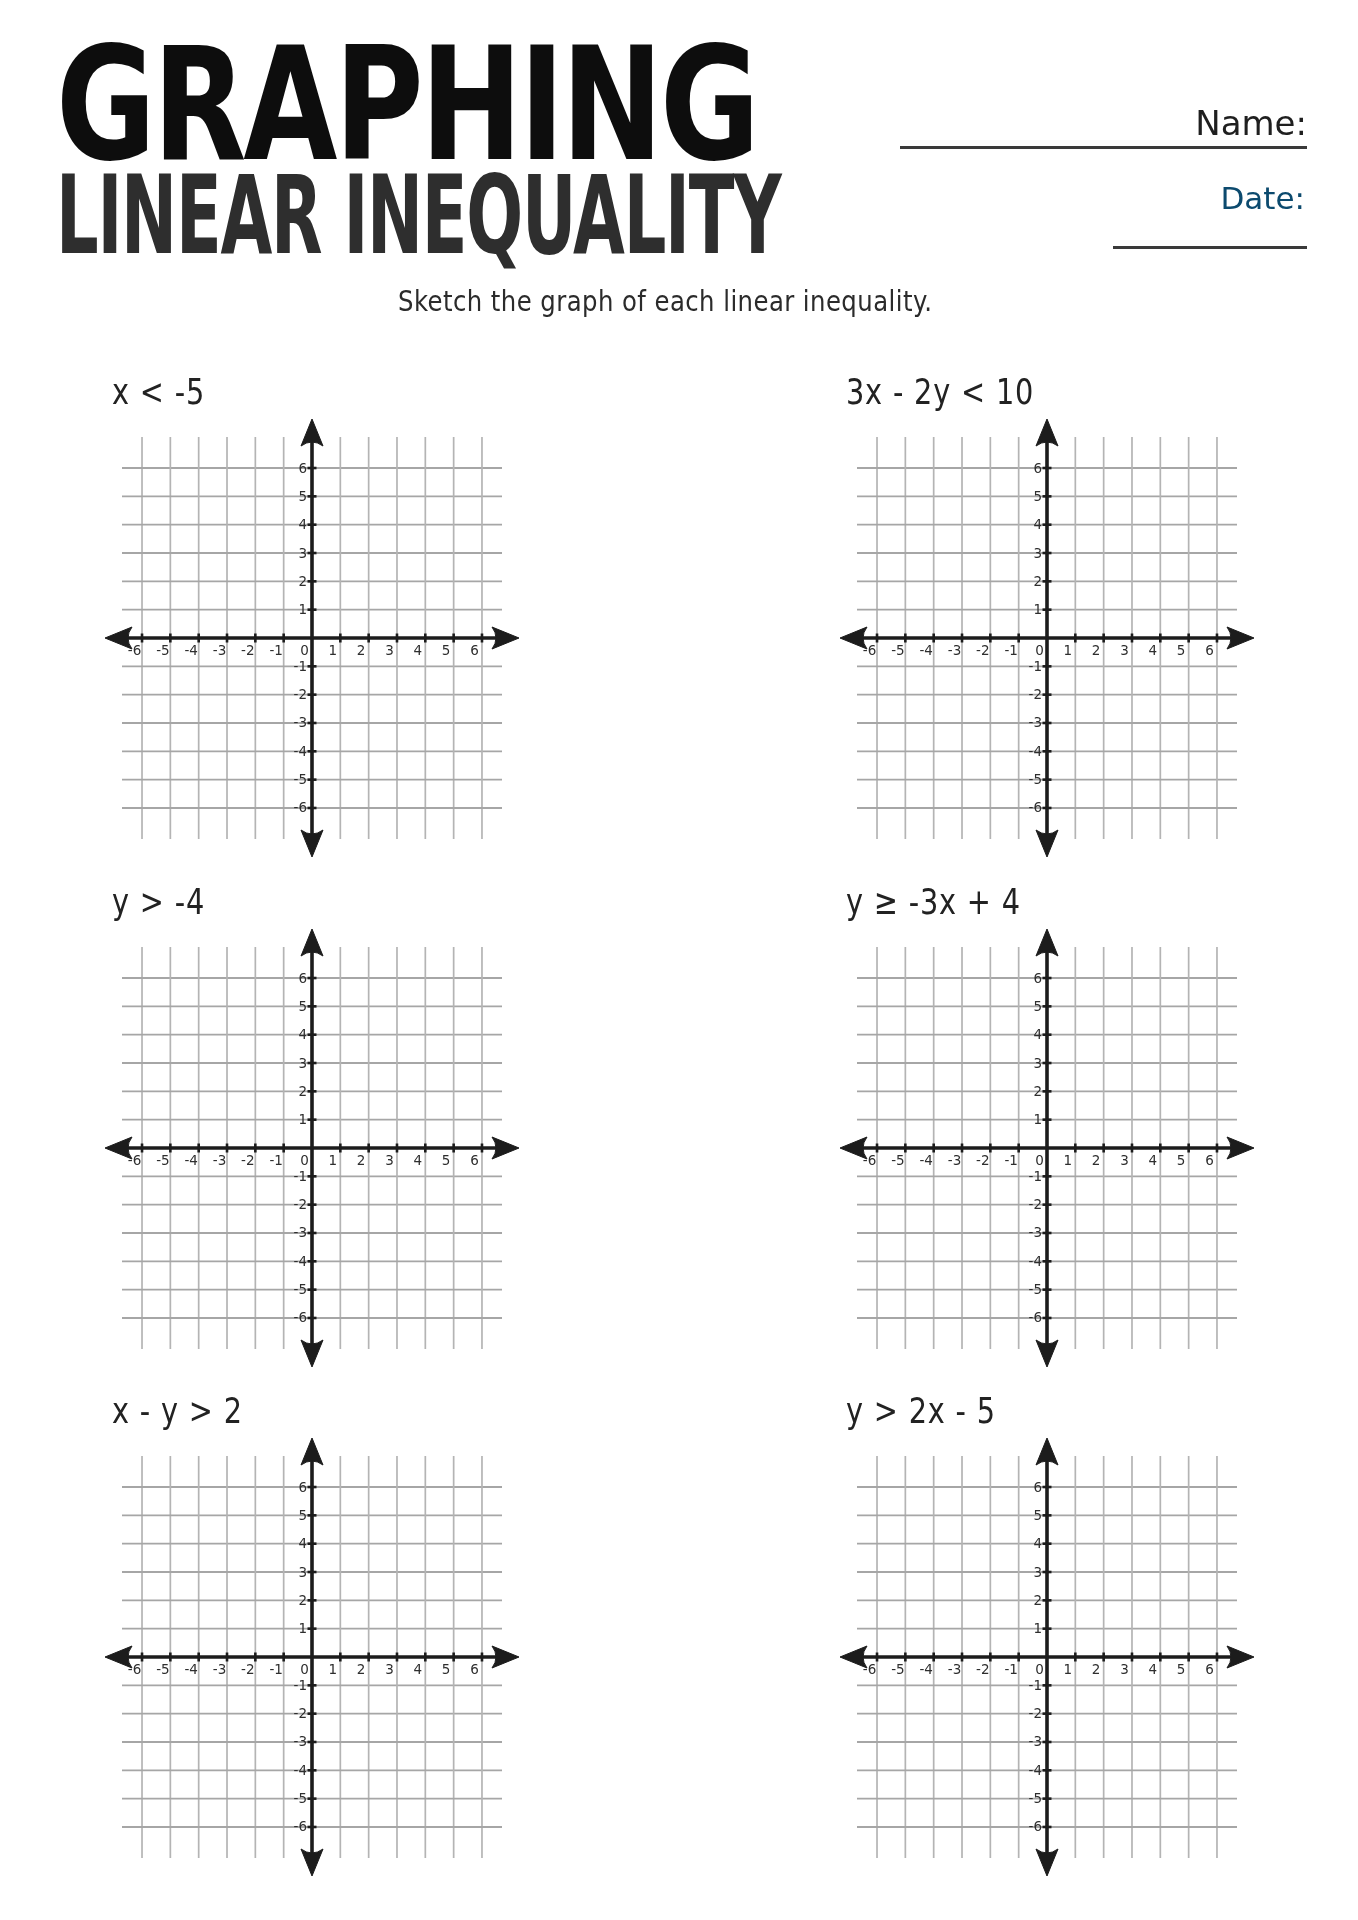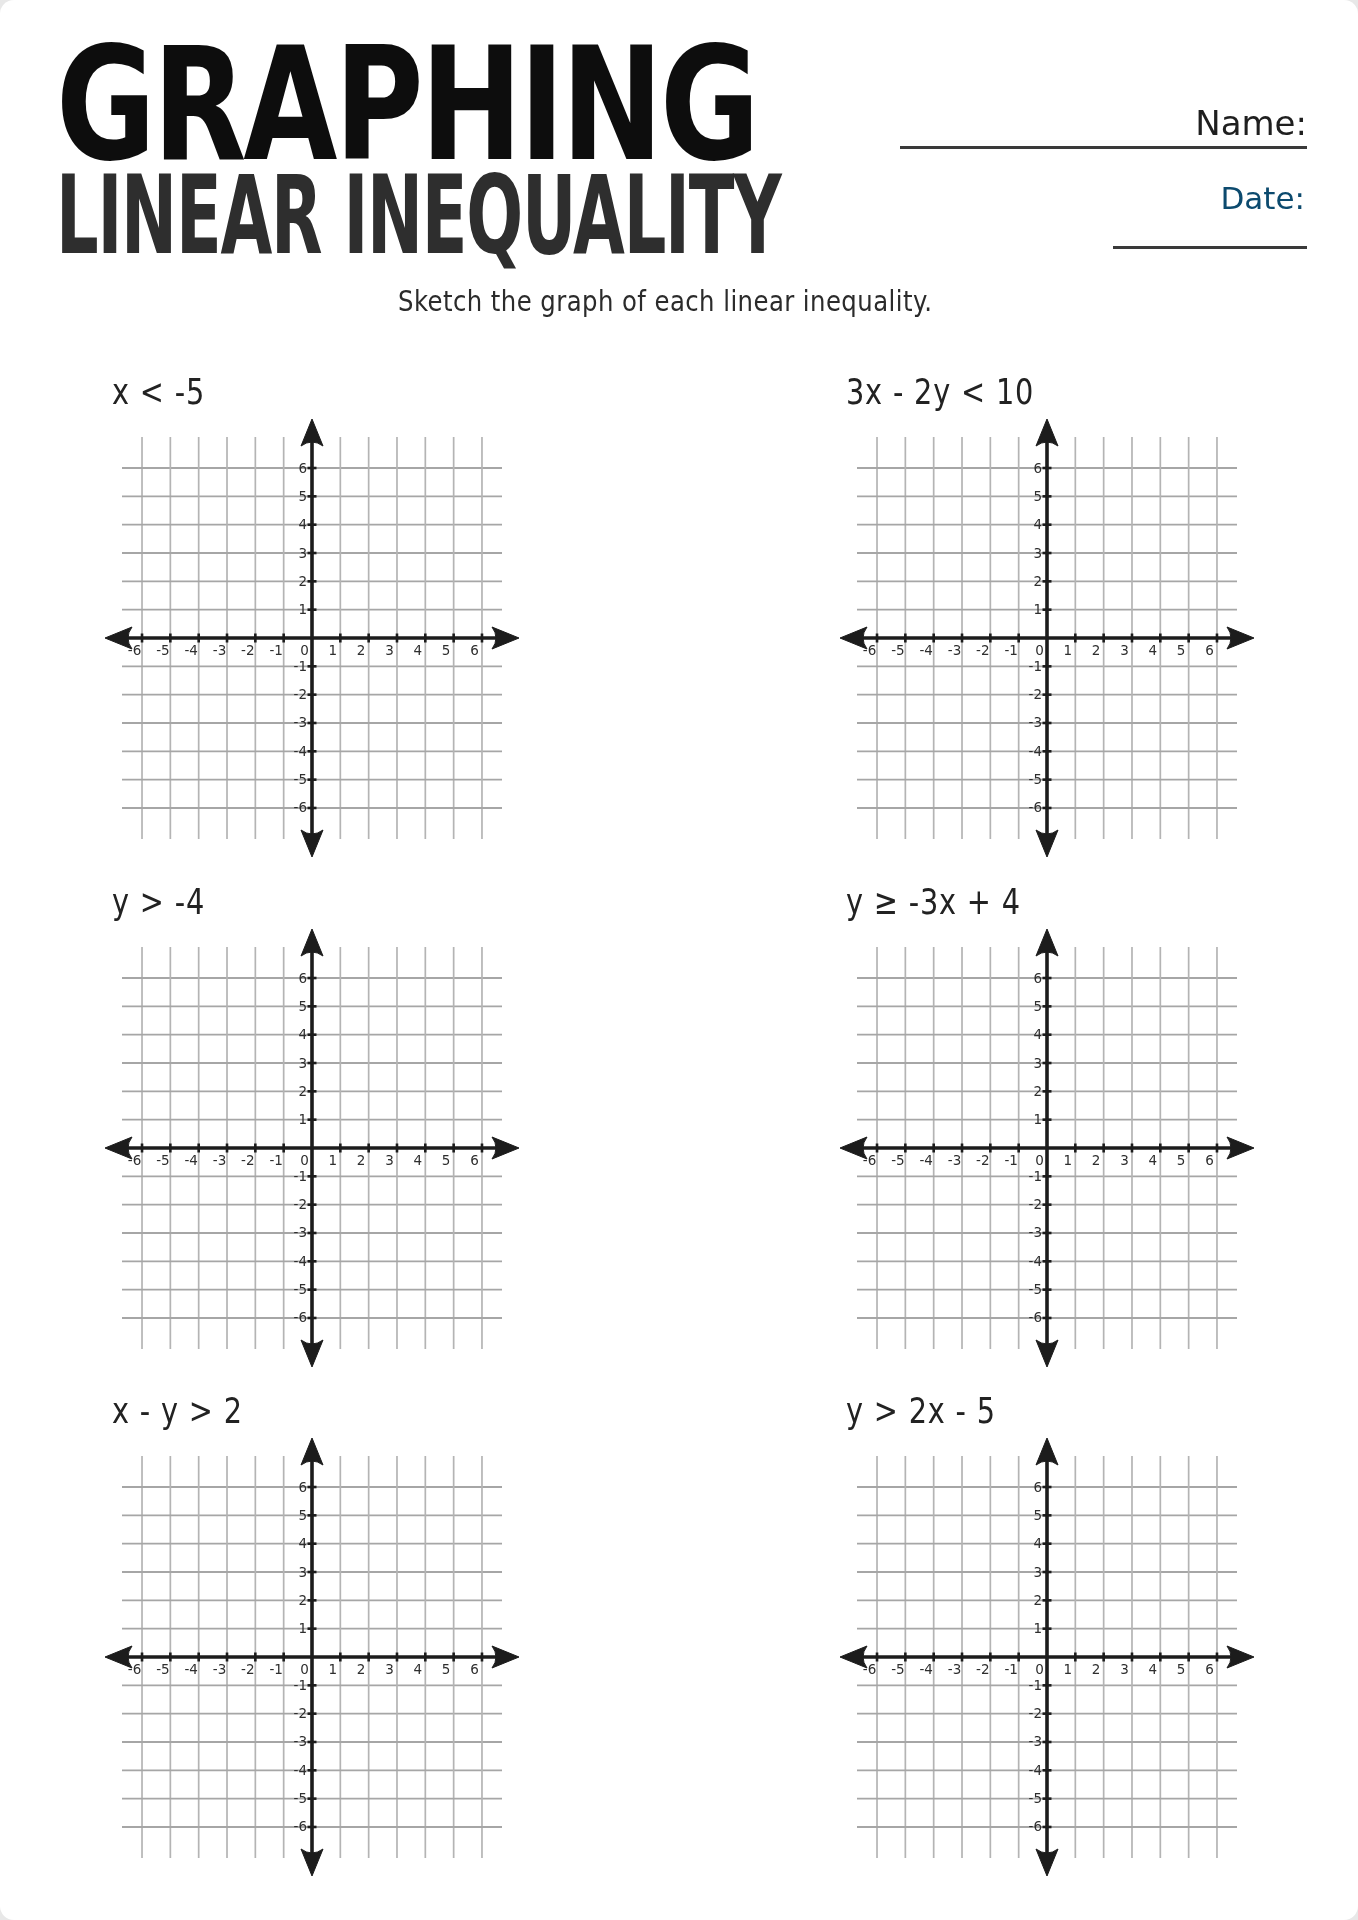--- a/index.html
+++ b/index.html
@@ -3,21 +3,20 @@
 <meta charset="utf-8">
 <style>
   html,body{margin:0;padding:0;background:#e8e8e8;}
   .page{
     position:relative;
     width:1358px;height:1920px;
     margin:0 auto;
     background:#ffffff;
     font-family:"DejaVu Sans","Liberation Sans",sans-serif;
     overflow:hidden;
-    border-radius:14px;
   }
   .abs{position:absolute;}
   
   .title1{
     left:56px;top:27px;
     font-size:156px;line-height:1;font-weight:bold;
     color:#0d0d0d;letter-spacing:-4px;white-space:nowrap;
     transform:scaleX(.78);transform-origin:left top;
   }
   .title2{

